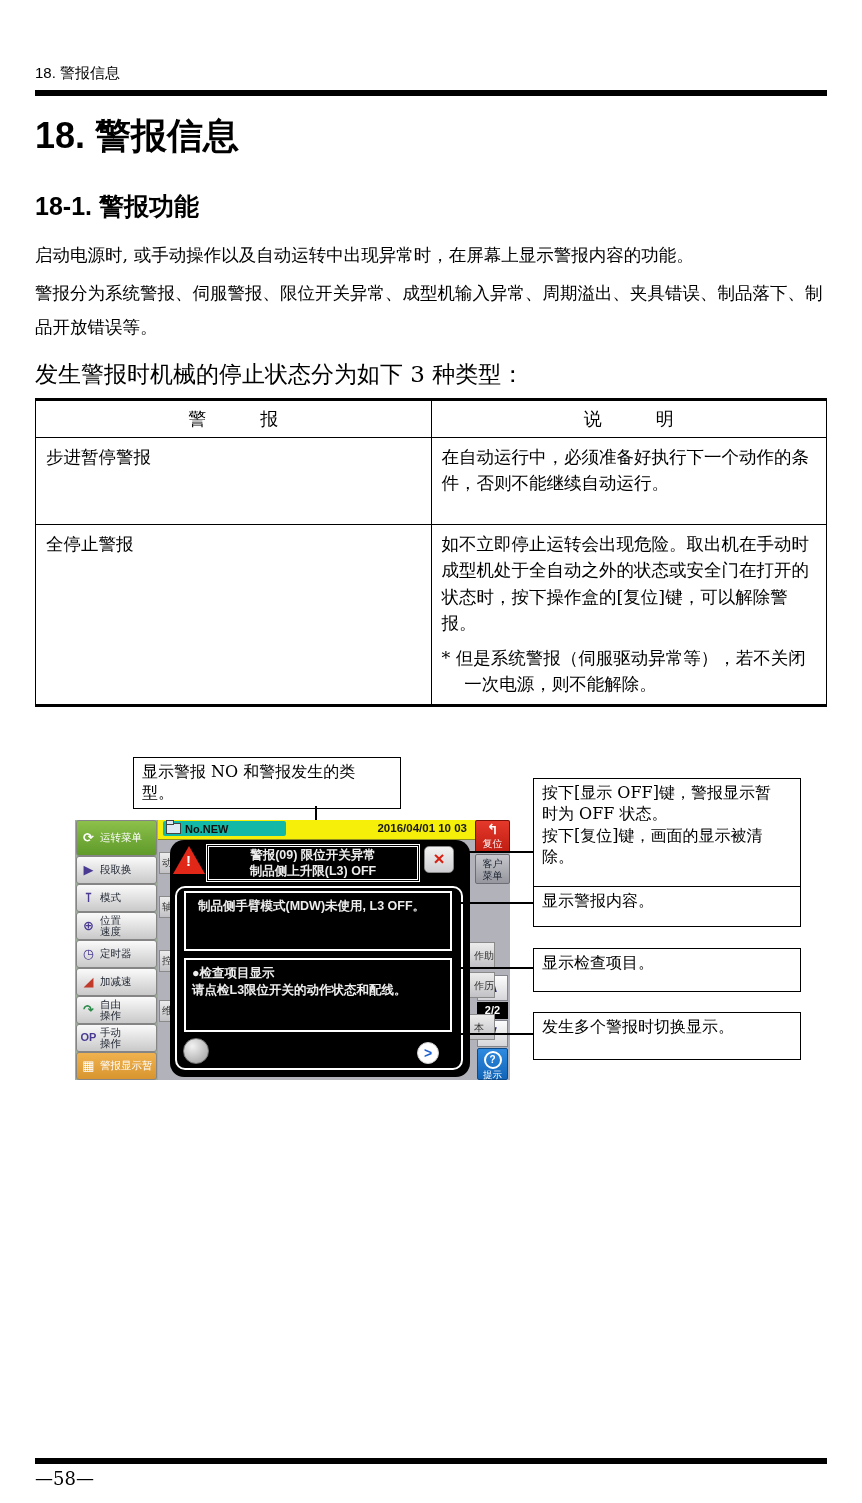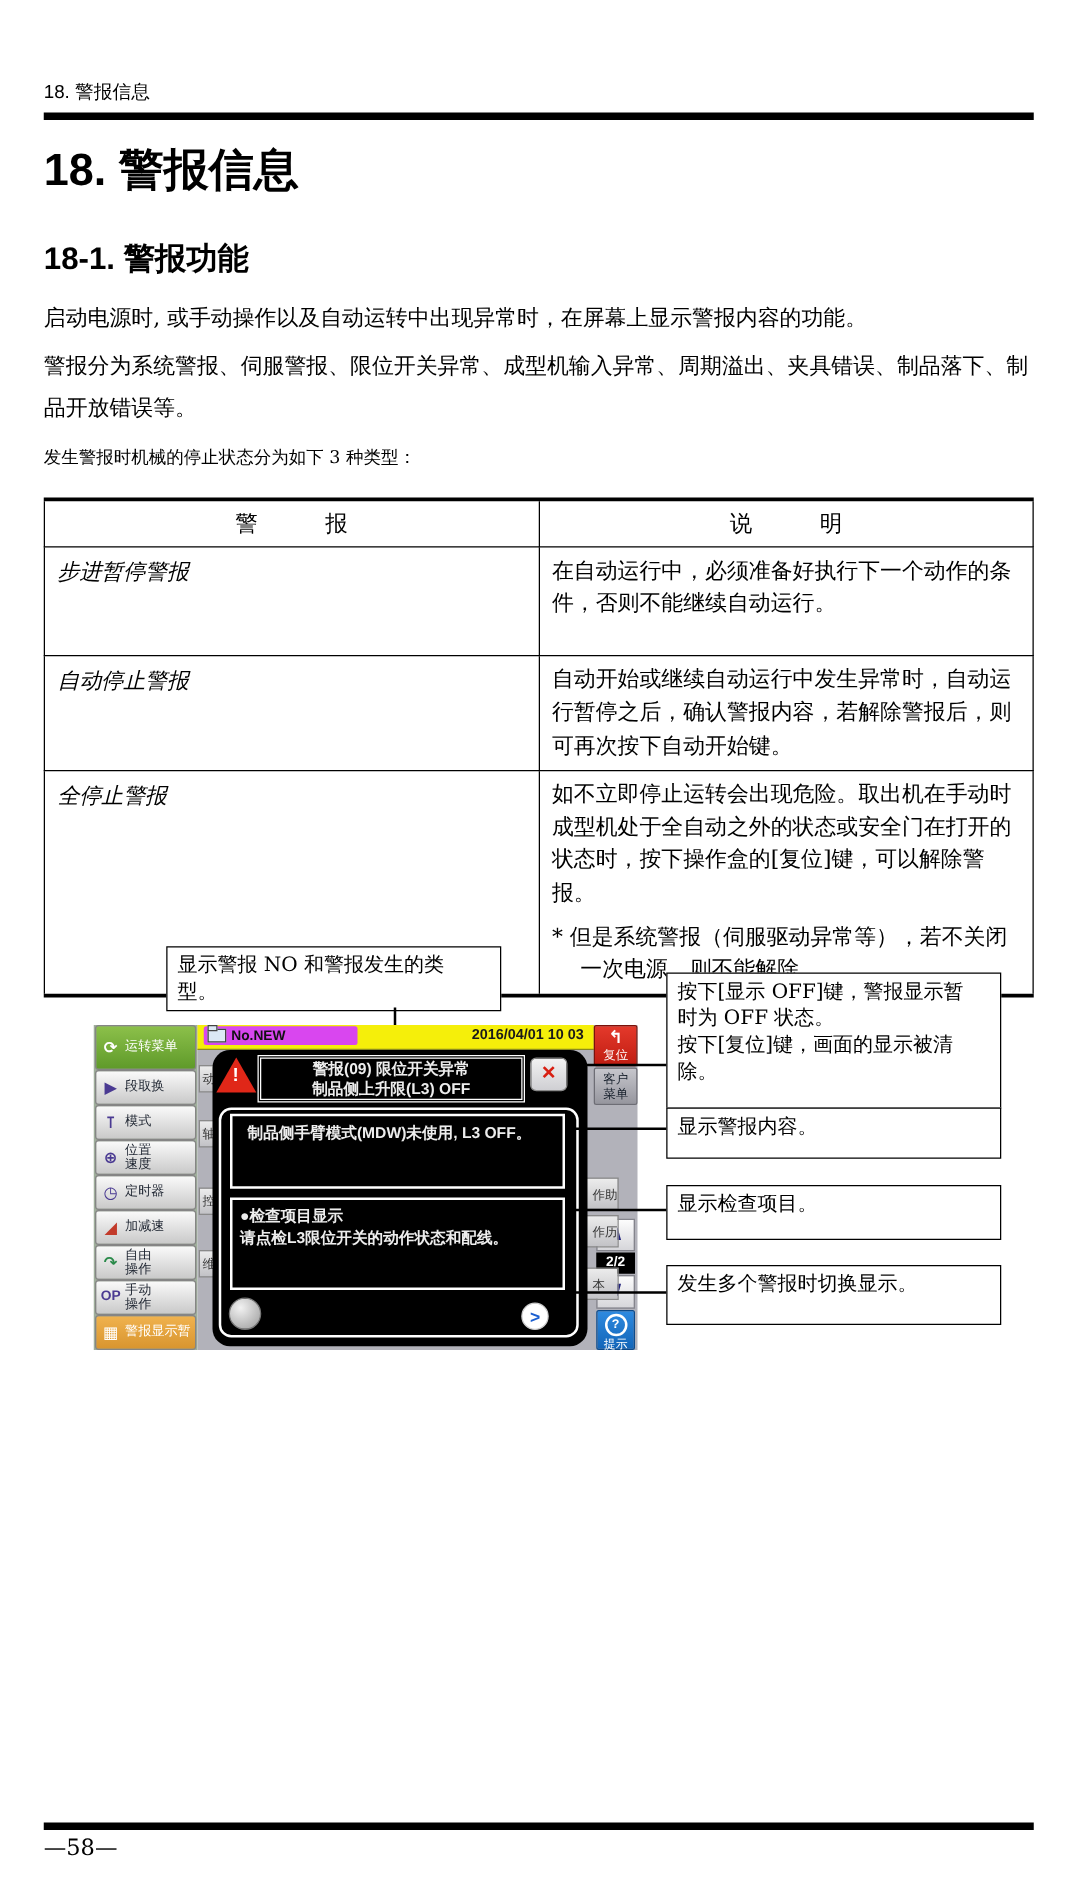--- a/index.html
+++ b/index.html
@@ -8,29 +8,29 @@
   .abs{position:absolute;}
   .preline{white-space:pre-line;}
 
   
   .breadcrumb{left:35px;top:64px;font-family:"Liberation Sans",sans-serif;font-size:15px;}
   .hrule{left:35px;top:90px;width:792px;height:6px;background:#000;}
   .h1{left:35px;top:112px;font-family:"Liberation Sans",sans-serif;font-weight:bold;font-size:36px;}
   .h2{left:35px;top:190px;font-family:"Liberation Sans",sans-serif;font-weight:bold;font-size:25px;}
   .p1{left:35px;top:239px;width:792px;font-size:17.5px;line-height:1.9;}
   .p2{left:35px;top:276px;width:792px;font-size:17.5px;line-height:1.95;}
-  .p3{left:35px;top:353px;width:792px;font-size:14px;line-height:1.9;}
+  .p3{left:35px;top:353px;width:792px;font-size:23px;line-height:1.9;}
 
   table.alarm{left:35px;top:398px;width:792px;border-collapse:collapse;table-layout:fixed;position:absolute;
               font-size:17.5px;}
   table.alarm td,table.alarm th{border:1px solid #000;vertical-align:top;overflow:hidden;}
   table.alarm tr.hdr th{border-top:3px solid #000;font-weight:normal;font-size:18px;text-align:center;
                         height:34px;vertical-align:middle;}
   table.alarm tr.last td{border-bottom:3px solid #000;}
-  td.cname{width:266px;padding:7px 10px;font-style:italic;}
+  td.cname{width:266px;padding:7px 10px;}
   td.cdesc{padding:6px 10px;line-height:1.5;}
   .note{margin-top:9px;padding-left:1.3em;text-indent:-1.3em;line-height:1.5;}
   tr.r1 td{height:72px;} tr.r2 td{height:73px;} tr.r3 td{height:148px;}
 
   .footrule{left:35px;top:1458px;width:792px;height:6px;background:#000;}
   .pageno{left:35px;top:1468px;font-size:18px;}
 
   
   .cobox{border:1px solid #000;font-size:16px;line-height:1.34;padding:3px 8px;background:#fff;
          font-family:"DejaVu Serif","Liberation Serif",serif;}
@@ -52,21 +52,21 @@
   .sbtn{position:absolute;left:1px;width:81px;box-sizing:border-box;border:1px solid #858585;border-radius:3px;
         background:linear-gradient(#fafafa,#c9c9c9);display:flex;align-items:center;gap:3px;padding-left:3px;
         font-size:10.5px;color:#1d2430;line-height:1.08;}
   .sbtn .ic{width:17px;min-width:17px;text-align:center;font-size:13px;color:#4a3a92;font-weight:bold;}
   .sbtn.green{background:linear-gradient(#8cc04a,#5f9a2a);color:#fff;}
   .sbtn.green .ic{color:#fff;}
   .sbtn.orange{background:linear-gradient(#f0b24e,#d8952f);color:#fff;}
   .sbtn.orange .ic{color:#fff;}
   .mainbg{left:83px;top:0;width:352px;height:260px;background:#b2b2ba;}
   .ybar{left:83px;top:0;width:317px;height:19px;background:#f5ef0a;border-bottom:1px solid #8c8c20;}
-  .chip{position:absolute;left:5px;top:1px;width:120px;height:15px;background:#d946ef;border-radius:2px;
+  .chip{position:absolute;left:5px;top:1px;width:120px;height:15px;background:#14b8a6;border-radius:2px;
         display:flex;align-items:center;gap:4px;padding-left:3px;font-size:11px;font-weight:bold;color:#111;}
   .folder{width:13px;height:9px;background:#dce9f5;border:1px solid #444;position:relative;}
   .folder:before{content:"";position:absolute;left:-1px;top:-4px;width:6px;height:3px;background:#dce9f5;border:1px solid #444;}
   .dtime{position:absolute;right:8px;top:2px;font-size:11.5px;font-weight:bold;color:#1a1a1a;}
   .rbtn{left:400px;top:0;width:35px;height:33px;background:linear-gradient(#e4392b,#c01d12);color:#fff;
         text-align:center;font-size:10px;border-radius:2px;border:1px solid #7a120a;box-sizing:border-box;}
   .rbtn .ic{display:block;font-size:14px;font-weight:bold;line-height:1.05;margin-top:1px;}
   .custbtn{left:400px;top:34px;width:35px;height:30px;background:linear-gradient(#c6c6cc,#96969e);
            border:1px solid #6d6d75;box-sizing:border-box;border-radius:2px;color:#17202c;font-size:10px;
            text-align:center;line-height:1.15;padding-top:3px;}
@@ -122,24 +122,20 @@
   <table class="alarm">
     <tbody>
         <tr class="hdr">
       <th class="cname">警　　　报</th>
       <th>说　　　明</th>
     </tr>
     <tr class="r1">
       <td class="cname">步进暂停警报</td>
       <td class="cdesc">在自动运行中，必须准备好执行下一个动作的条件，否则不能继续自动运行。</td>
     </tr>
-    <tr class="r2">
-      <td class="cname">自动停止警报</td>
-      <td class="cdesc">自动开始或继续自动运行中发生异常时，自动运行暂停之后，确认警报内容，若解除警报后，则可再次按下自动开始键。</td>
-    </tr>
     <tr class="r3 last">
       <td class="cname">全停止警报</td>
       <td class="cdesc">
         <div>如不立即停止运转会出现危险。取出机在手动时成型机处于全自动之外的状态或安全门在打开的状态时，按下操作盒的[复位]键，可以解除警报。</div>
         <div class="note">* 但是系统警报（伺服驱动异常等），若不关闭一次电源，则不能解除。</div>
       </td>
     </tr>
   </tbody>
     </table>
 

